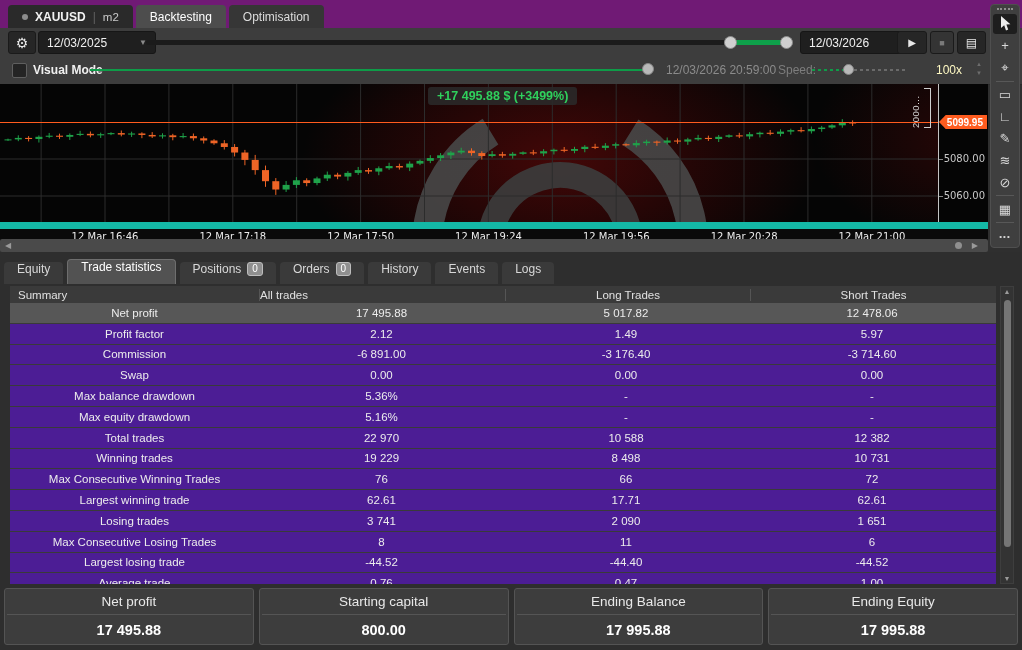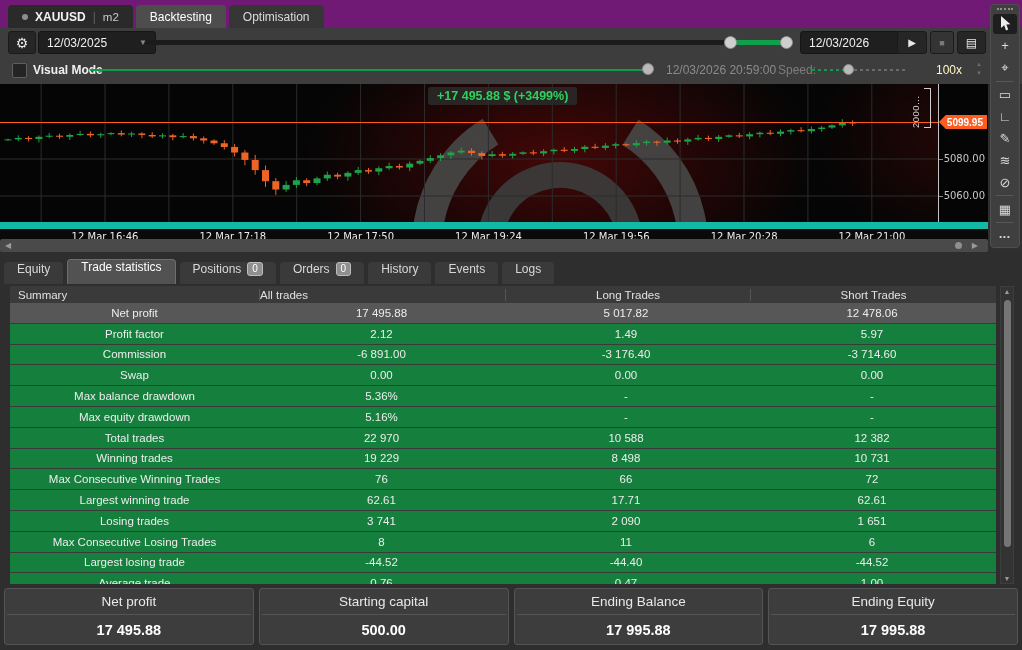--- a/index.html
+++ b/index.html
@@ -92,21 +92,21 @@
   .btab.active{background:#525252;color:#fff;height:25px;border:1px solid #6e6e6e;border-bottom:none;box-sizing:border-box;}
   .badge{background:#8f8f8f;border:1px solid #bdbdbd;color:#fff;font-size:10px;line-height:12px;
          padding:0 4px;border-radius:3px;}
   .thead{position:absolute;top:34px;left:10px;right:26px;height:17px;background:#3a3a3a;display:flex;align-items:center;}
   .th{color:#e0e0e0;font-size:11.5px;}
   .th.c0{width:249px;text-align:left;padding-left:8px;box-sizing:border-box;}
   .th.c1{width:245px;text-align:left;border-left:1px solid #555;}
   .th.c2{width:244px;text-align:center;border-left:1px solid #555;}
   .th.c3{flex:1;text-align:center;border-left:1px solid #555;}
   .tbody{position:absolute;top:51px;left:10px;right:26px;height:281px;overflow:hidden;background:#282828;}
-  .row{height:20.8px;display:flex;align-items:center;background:#15803d;border-bottom:1px solid #3a3a3a;box-sizing:border-box;}
+  .row{height:20.8px;display:flex;align-items:center;background:#4c1d95;border-bottom:1px solid #3a3a3a;box-sizing:border-box;}
   .row.selected{background:#575757;}
   .cell{color:#ececec;font-size:11.5px;text-align:center;}
   .cell.c0{width:249px;}
   .cell.c1{width:245px;}
   .cell.c2{width:244px;}
   .cell.c3{flex:1;}
   .vscroll{position:absolute;top:34px;right:8px;width:14px;height:298px;background:#333;border:1px solid #3e3e3e;box-sizing:border-box;}
   .vs-up{position:absolute;top:1px;left:0;right:0;text-align:center;color:#9a9a9a;font-size:7px;}
   .vs-thumb{position:absolute;top:13px;left:3px;width:7px;height:247px;background:#757575;border-radius:4px;}
   .vs-dn{position:absolute;bottom:1px;left:0;right:0;text-align:center;color:#9a9a9a;font-size:7px;}
@@ -545,21 +545,21 @@
       <div class="vs-thumb"></div>
       <div class="vs-dn">▼</div>
     </div>
     <div class="cards" id="cards">
         <div class="card">
           <div class="t">Net profit</div>
           <div class="v">17 495.88</div>
         </div>
         <div class="card">
           <div class="t">Starting capital</div>
-          <div class="v">500.00</div>
+          <div class="v">800.00</div>
         </div>
         <div class="card">
           <div class="t">Ending Balance</div>
           <div class="v">17 995.88</div>
         </div>
         <div class="card">
           <div class="t">Ending Equity</div>
           <div class="v">17 995.88</div>
         </div>
       </div>

